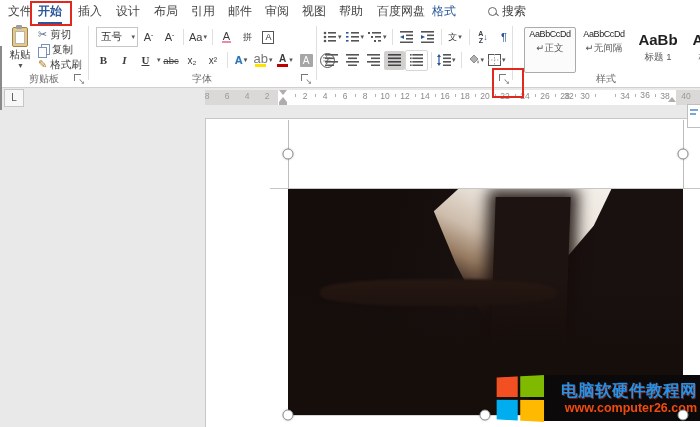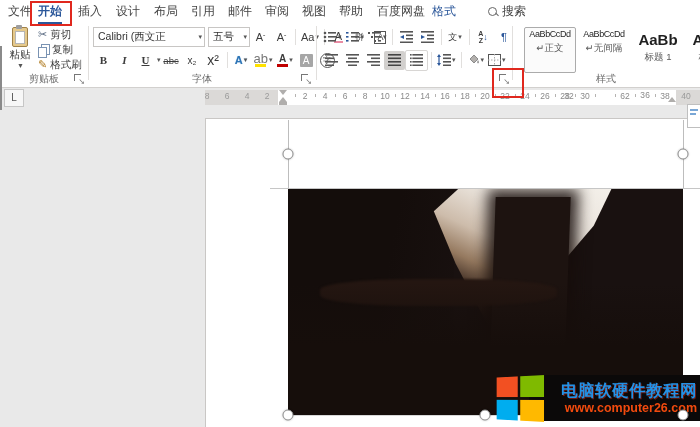--- a/index.html
+++ b/index.html
@@ -188,24 +188,20 @@
       <div class="group-label">剪贴板</div>
       <div class="launcher" style="right:3px;bottom:2px">
           <i class="bx"></i>
           <i class="ar">↘</i>
         </div>
     </div>
     <div class="vsep" style="left:88px"></div>
 
     <div id="grp-font">
       <div class="frow" id="font-row1">
-        <div class="combo" id="font-name">
-          <span>Calibri (西文正</span>
-          <span class="caret">▾</span>
-        </div>
         <div class="combo" id="font-size">
           <span>五号</span>
           <span class="caret">▾</span>
         </div>
         <span class="rbtn">
             <span>A</span>
             <sup style="font-size:7px">ˆ</sup>
           </span>
         <span class="rbtn">
             <span>A</span>
@@ -230,21 +226,21 @@
             <span style="border:1px solid #555;padding:0 2px;font-size:9px;line-height:11px">A</span>
           </span>
       </div>
       <div class="frow" id="font-row2">
         <span class="rbtn serifb">B</span>
         <span class="rbtn serifi">I</span>
         <span class="rbtn serifb under">U</span>
         <span class="caret">▾</span>
         <span class="rbtn strike">abc</span>
         <span class="rbtn" style="font-size:10px">x₂</span>
-        <span class="rbtn" style="font-size:14px">x²</span>
+        <span class="rbtn" style="font-size:10px">x²</span>
         <span class="idiv"></span>
         <span class="rbtn fx-a">
             <span>A</span>
             <span class="caret">▾</span>
           </span>
         <span class="rbtn">
             <span class="stack">
               <span style="font-size:13px;color:#777">ab</span>
               <span class="colorbar" style="background:#ffe100"></span>
             </span>
@@ -469,21 +465,21 @@
       <span class="rnum" style="left: 425px;">14</span>
       <span class="rnum" style="left: 445px;">16</span>
       <span class="rnum" style="left: 465px;">18</span>
       <span class="rnum" style="left: 485px;">20</span>
       <span class="rnum" style="left: 505px;">22</span>
       <span class="rnum" style="left: 525px;">24</span>
       <span class="rnum" style="left: 545px;">26</span>
       <span class="rnum" style="left: 565px;">28</span>
       <span class="rnum" style="left: 585px;">30</span>
       <span class="rnum" style="left: 569px;">32</span>
-      <span class="rnum" style="left: 625px;">62</span>
+      <span class="rnum" style="left: 625px;">34</span>
       <span class="rnum" style="left: 645px; font-family: Liberation Mono, monospace;">36</span>
       <span class="rnum" style="left: 665px;">38</span>
       <i class="rtick" style="left: 295px;"></i>
       <i class="rtick" style="left: 315px;"></i>
       <i class="rtick" style="left: 335px;"></i>
       <i class="rtick" style="left: 355px;"></i>
       <i class="rtick" style="left: 375px;"></i>
       <i class="rtick" style="left: 395px;"></i>
       <i class="rtick" style="left: 415px;"></i>
       <i class="rtick" style="left: 435px;"></i>

